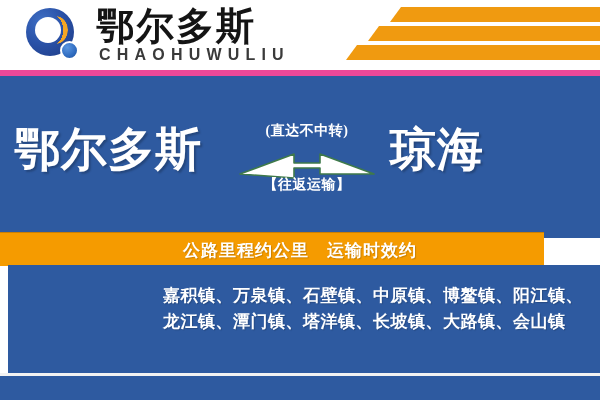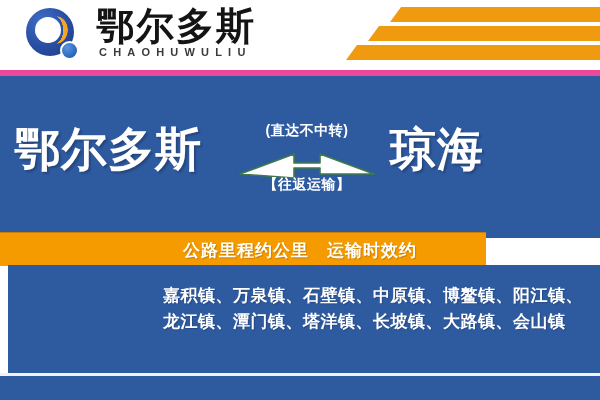--- a/index.html
+++ b/index.html
@@ -71,21 +71,21 @@
     font-weight: bold;
     color: #141414;
     letter-spacing: 2px;
     line-height: 40px;
     white-space: nowrap;
     font-family: "DejaVu Sans", "Liberation Sans", sans-serif;
   }
   .brand-en {
     position: absolute;
     left: 99px; top: 46px;
-    font-size: 11px;
+    font-size: 16px;
     font-weight: bold;
     color: #3a3a3a;
     letter-spacing: 6.2px;
     white-space: nowrap;
   }
   .stripes {
     position: absolute;
     right: 0; top: 6px;
     width: 280px; height: 58px;
   }
@@ -129,35 +129,35 @@
   }
   .arrow-note-top, .arrow-note-bottom {
     position: absolute;
     width: 138px;
     text-align: center;
     color: #ffffff;
     font-size: 14px;
     font-weight: bold;
     white-space: nowrap;
     letter-spacing: 0.5px;
-    font-family: Liberation Sans, sans-serif;
+    font-family: Liberation Serif, serif;
   }
   .arrow-note-top    { top: 6px; }
   .arrow-note-bottom { top: 60px; }
   .arrow-svg {
     position: absolute;
     left: 0; top: 32px;
     width: 138px; height: 36px;
   }
 
   
   .info-bar {
     position: absolute;
     left: 0; top: 232px;
-    width: 486px; height: 33px;
+    width: 544px; height: 33px;
     background: #f59b00;
     border-top: 1px solid #c97f05;
   }
   .info-bar-text {
     position: absolute;
     width: 600px;
     top: 6px;
     text-align: center;
     color: #ffffff;
     font-size: 17px;

